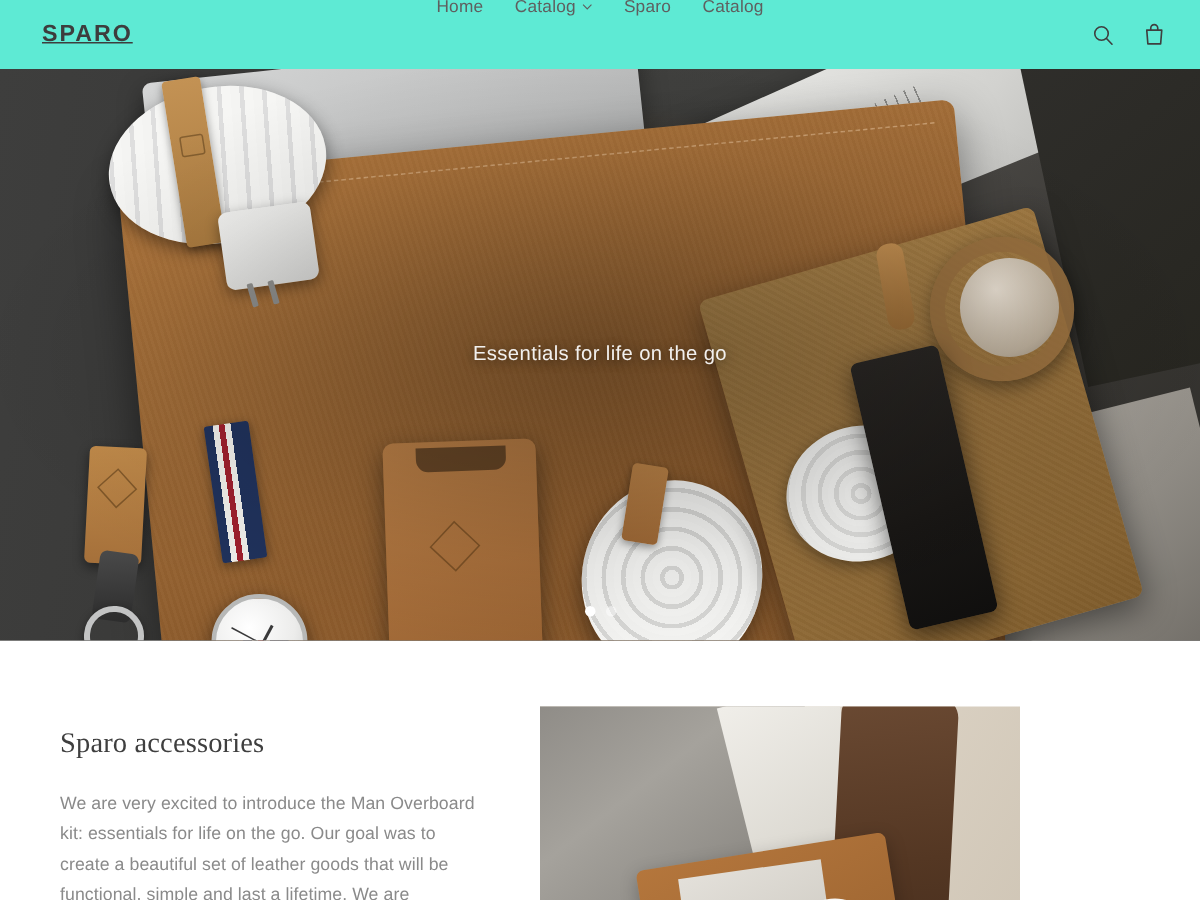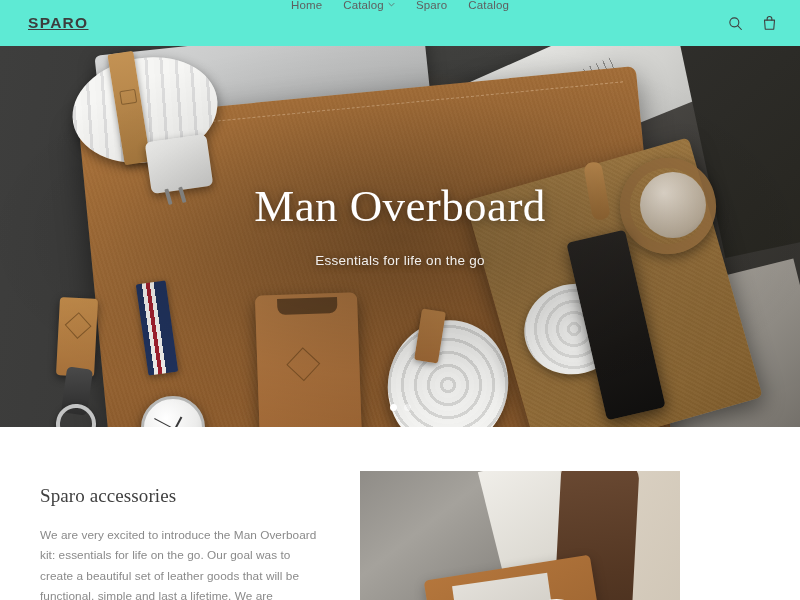--- a/index.html
+++ b/index.html
@@ -626,21 +626,20 @@
     <div class="leather-loop"></div>
     <div class="ball"></div>
     <div class="leather-toggle"></div>
     <div class="earbuds"></div>
     <div class="phone-black"></div>
 
     <div class="hero-scrim"></div>
   </div>
 
   <div class="hero-content">
-    <h1 class="hero-title">Man Overboard</h1>
     <p class="hero-sub">Essentials for life on the go</p>
   </div>
 
   <div class="hero-dots">
     <button class="dot active"></button>
     <button class="dot"></button>
   </div>
 </section>
 
 <section class="content">

